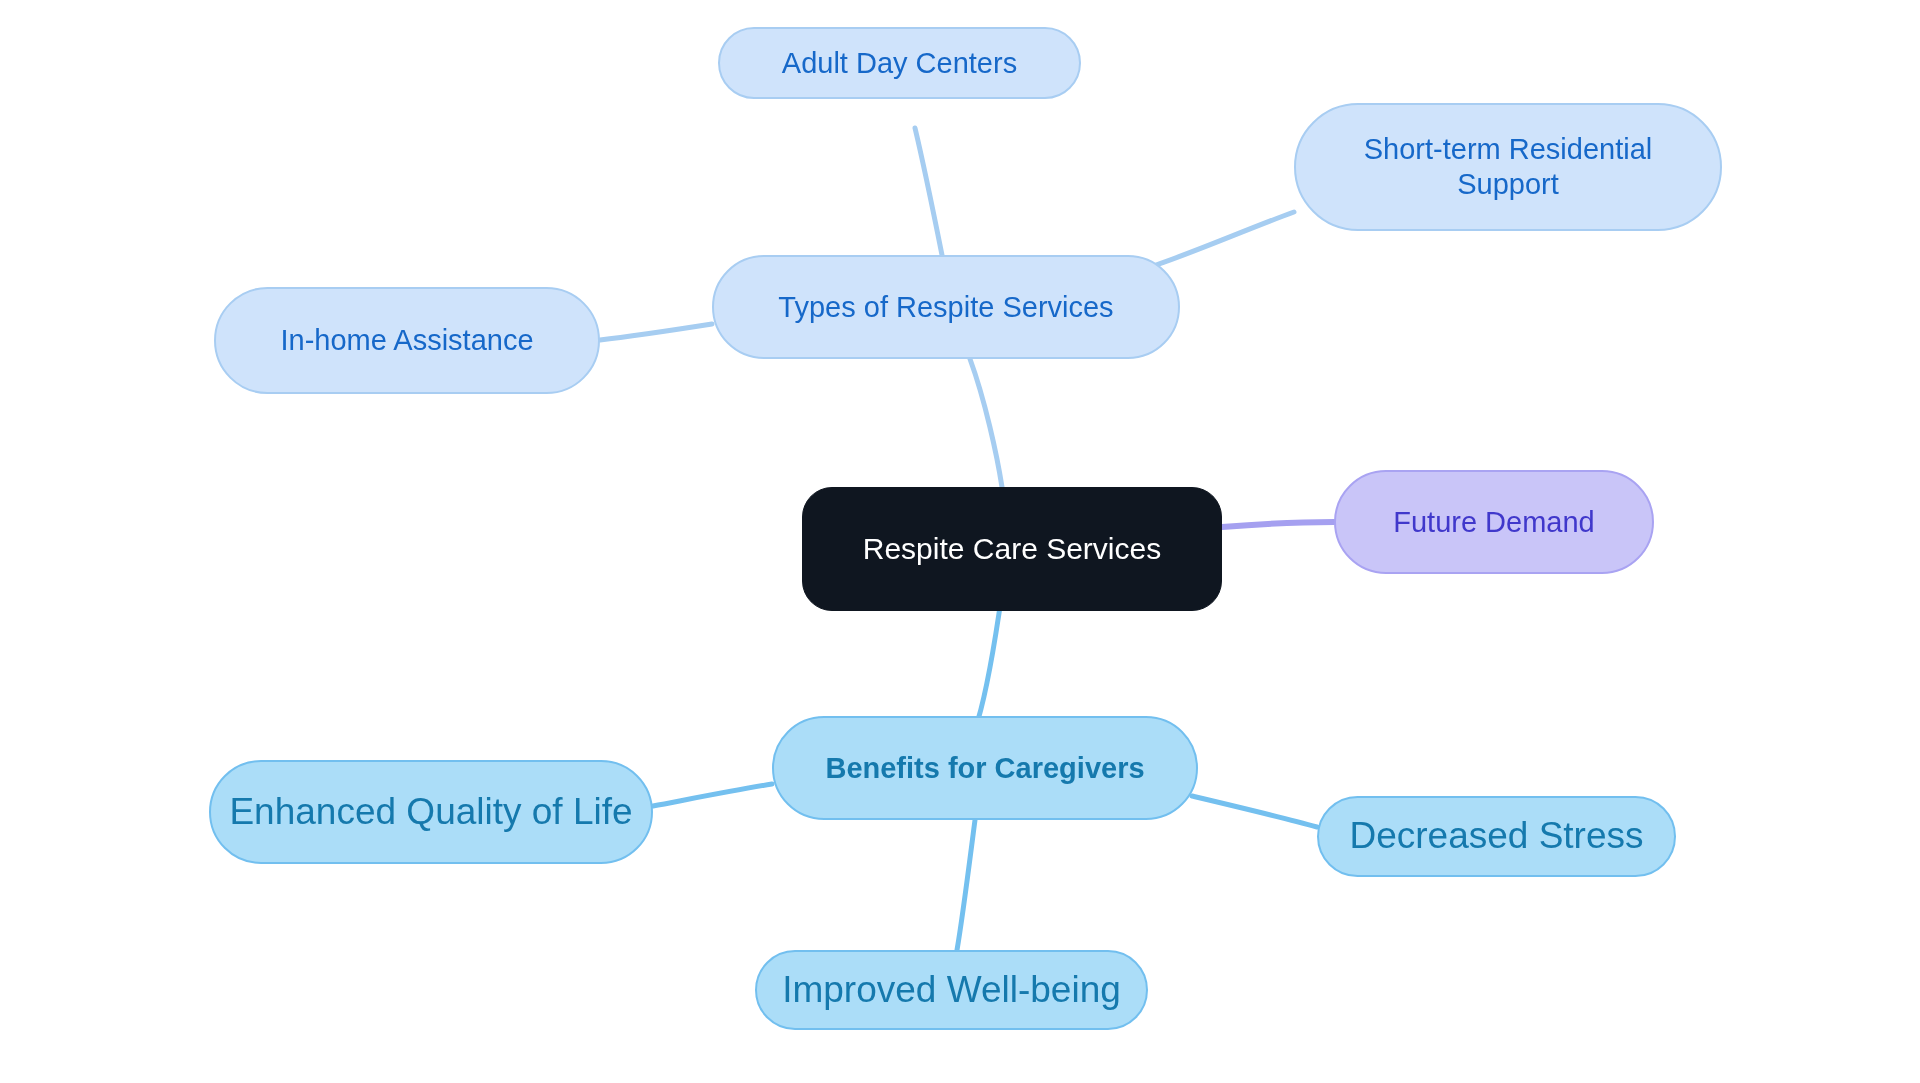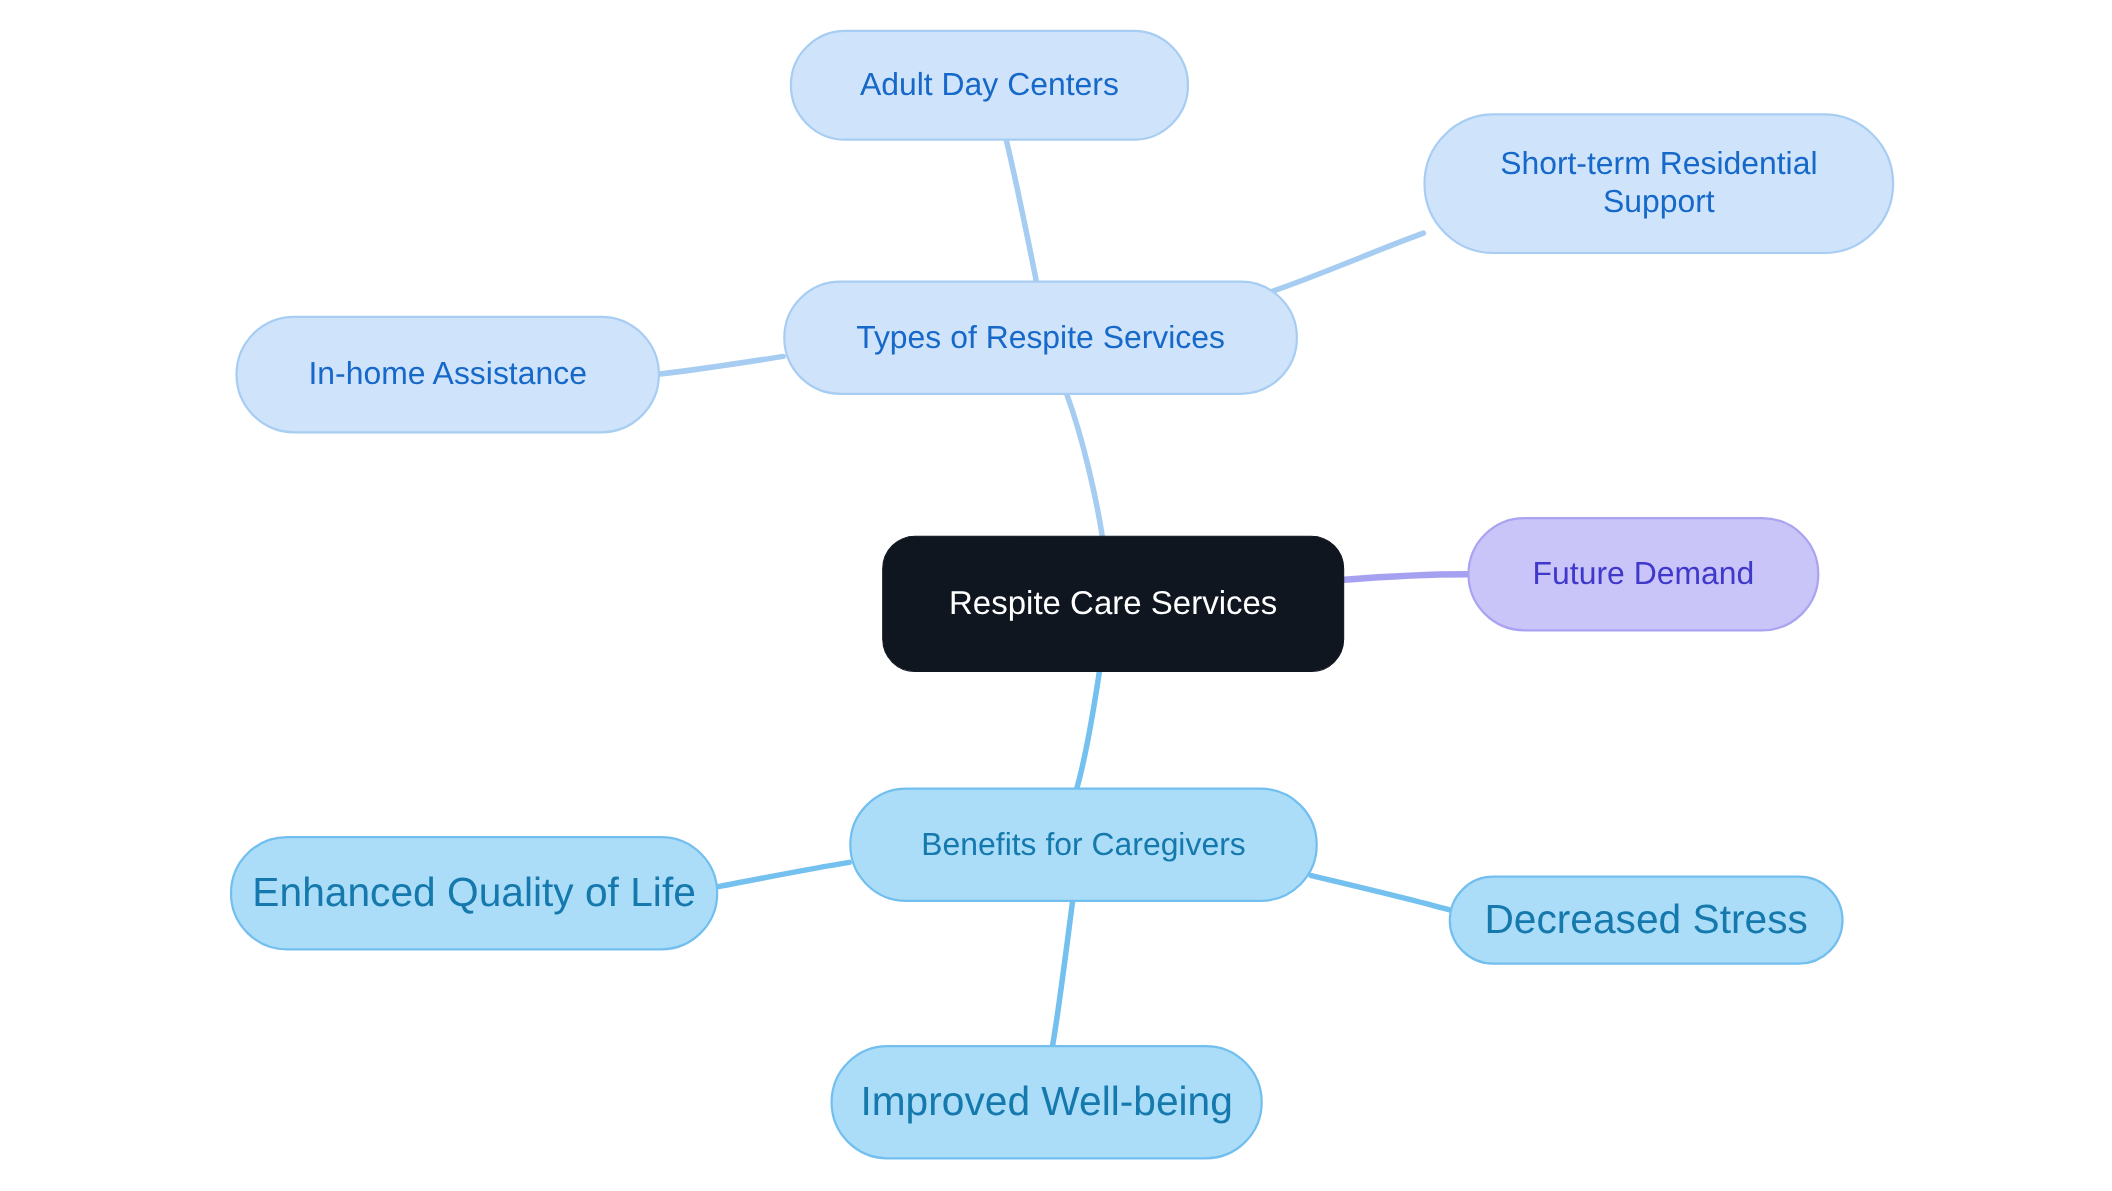--- a/index.html
+++ b/index.html
@@ -106,46 +106,46 @@
   </svg>
 
   <div class="node node-root" style="left:802px; top:487px; width:420px; height:124px;">
     <span>Respite Care Services</span>
   </div>
 
   <div class="node node-branch-blue" style="left:712px; top:255px; width:468px; height:104px;justify-content:center;">
     <span>Types of Respite Services</span>
   </div>
 
-  <div class="node node-leaf-blue" style="left:718px; top:27px; width:363px; height:101px;">
+  <div class="node node-leaf-blue" style="left:718px; top:27px; width:363px; height:72px;">
     <span>Adult Day Centers</span>
   </div>
 
   <div class="node node-leaf-blue" style="left:1294px; top:103px; width:428px; height:128px;">
     <span>Short-term Residential
 Support</span>
   </div>
 
   <div class="node node-leaf-blue" style="left:214px; top:287px; width:386px; height:107px;">
     <span>In-home Assistance</span>
   </div>
 
-  <div class="node node-branch-sky" style="left:772px; top:716px; width:426px; height:104px;">
+  <div class="node node-branch-sky" style="left:772px; top:716px; width:426px; height:104px;font-weight:bold;">
     <span>Benefits for Caregivers</span>
   </div>
 
   <div class="node node-leaf-sky" style="left:209px; top:760px; width:444px; height:104px;">
     <span>Enhanced Quality of Life</span>
   </div>
 
   <div class="node node-leaf-sky" style="left:1317px; top:796px; width:359px; height:81px;">
     <span>Decreased Stress</span>
   </div>
 
-  <div class="node node-leaf-sky" style="left:755px; top:950px; width:393px; height:104px;">
+  <div class="node node-leaf-sky" style="left:755px; top:950px; width:393px; height:80px;">
     <span>Improved Well-being</span>
   </div>
 
   <div class="node node-leaf-purple" style="left:1334px; top:470px; width:320px; height:104px;">
     <span>Future Demand</span>
   </div>
 
 </div>
 
 </body></html>

